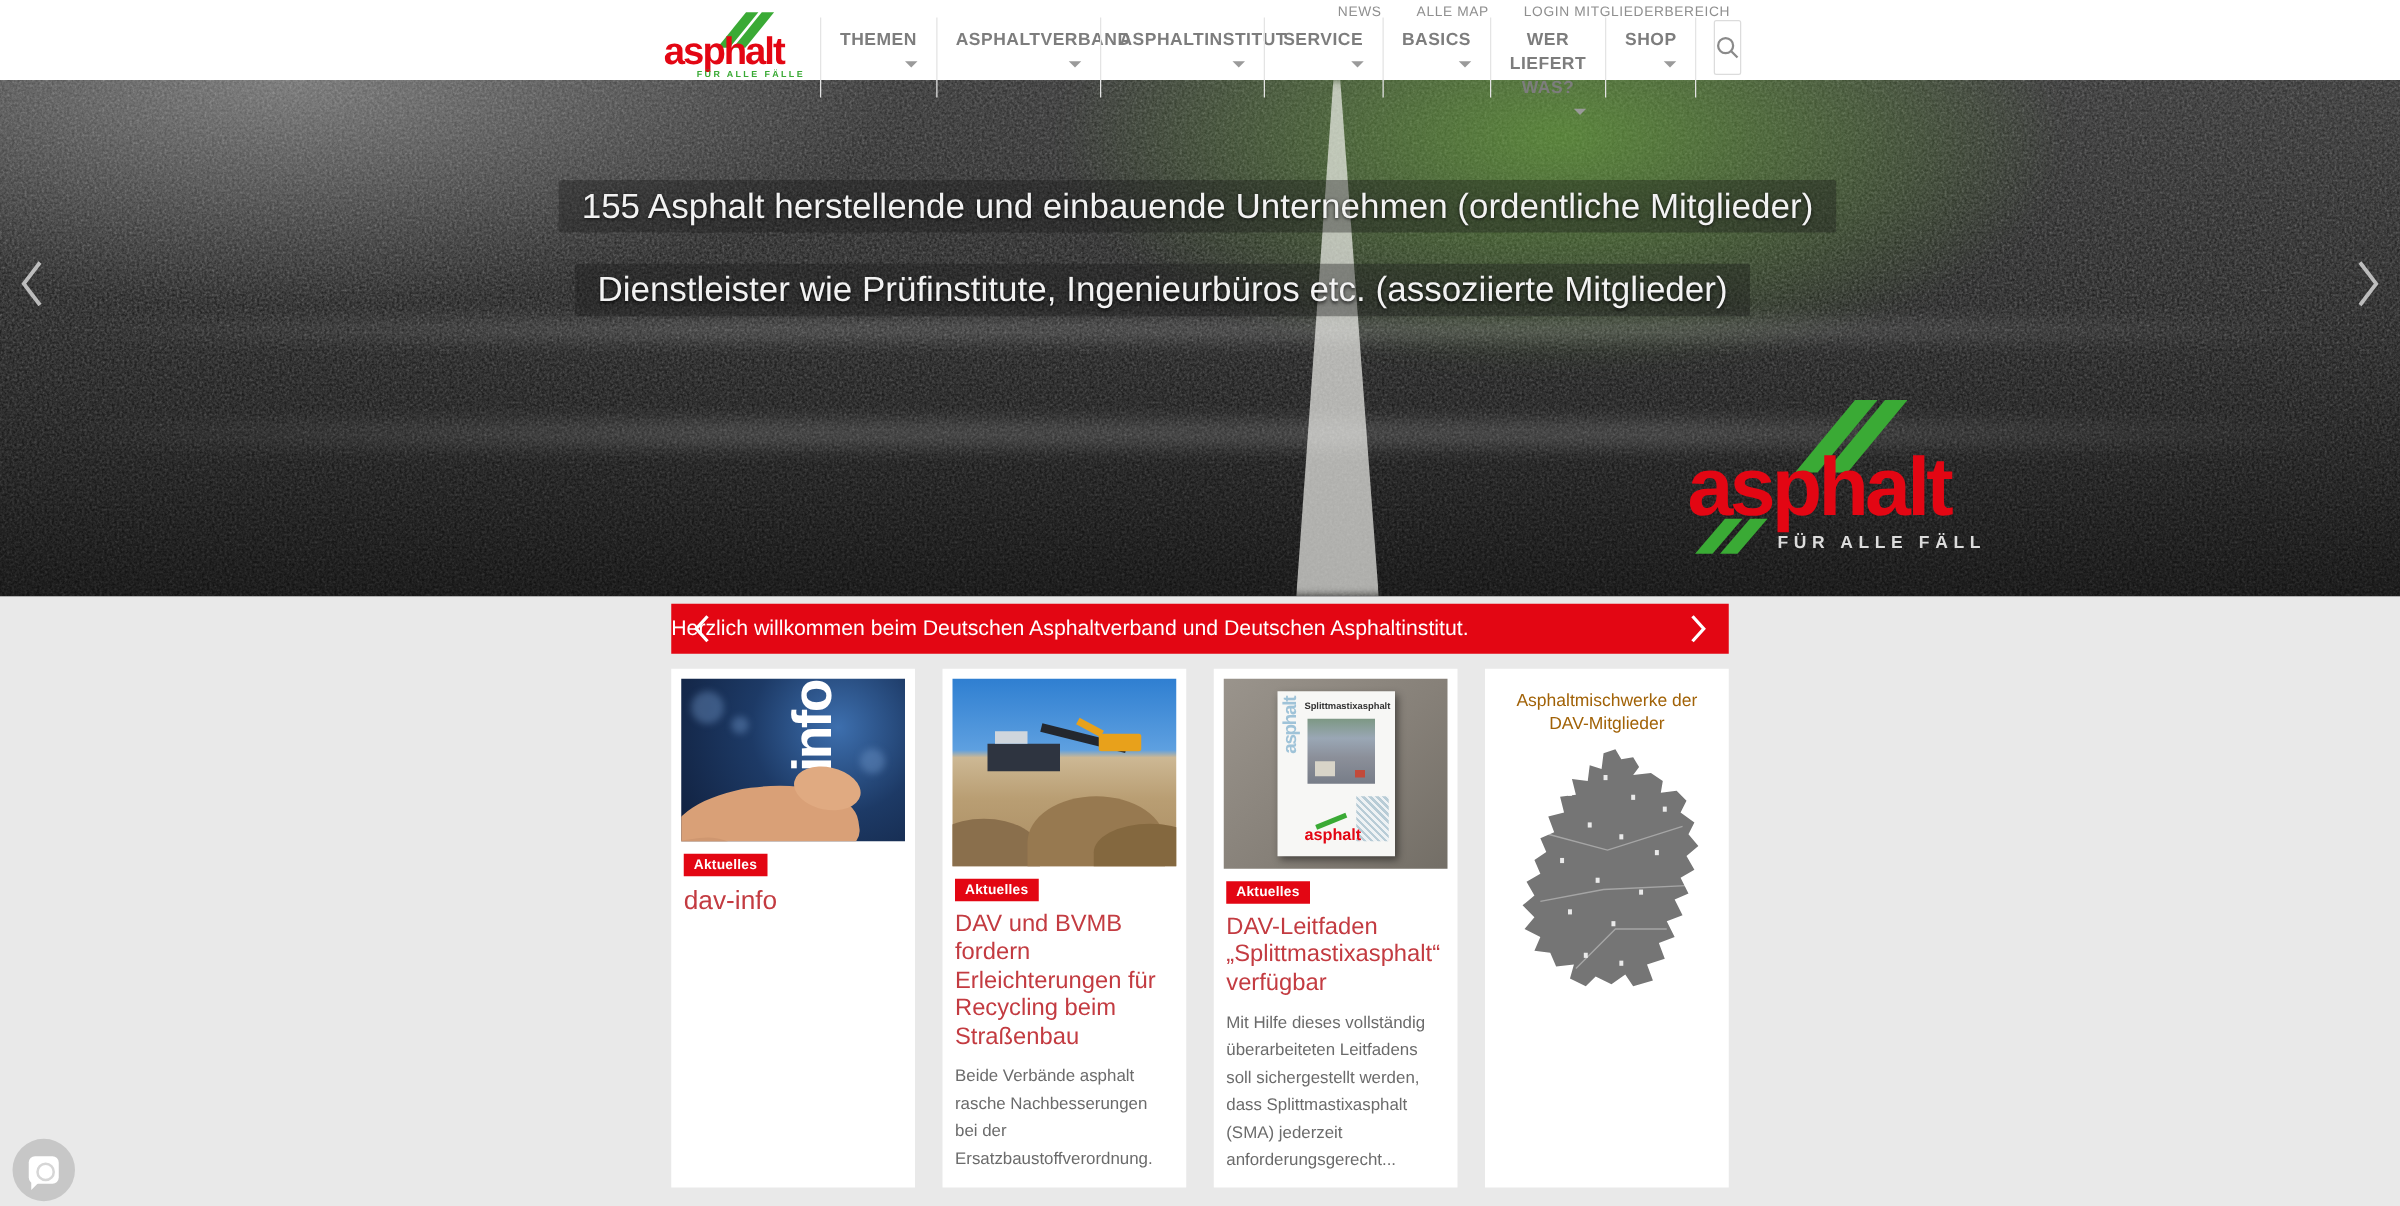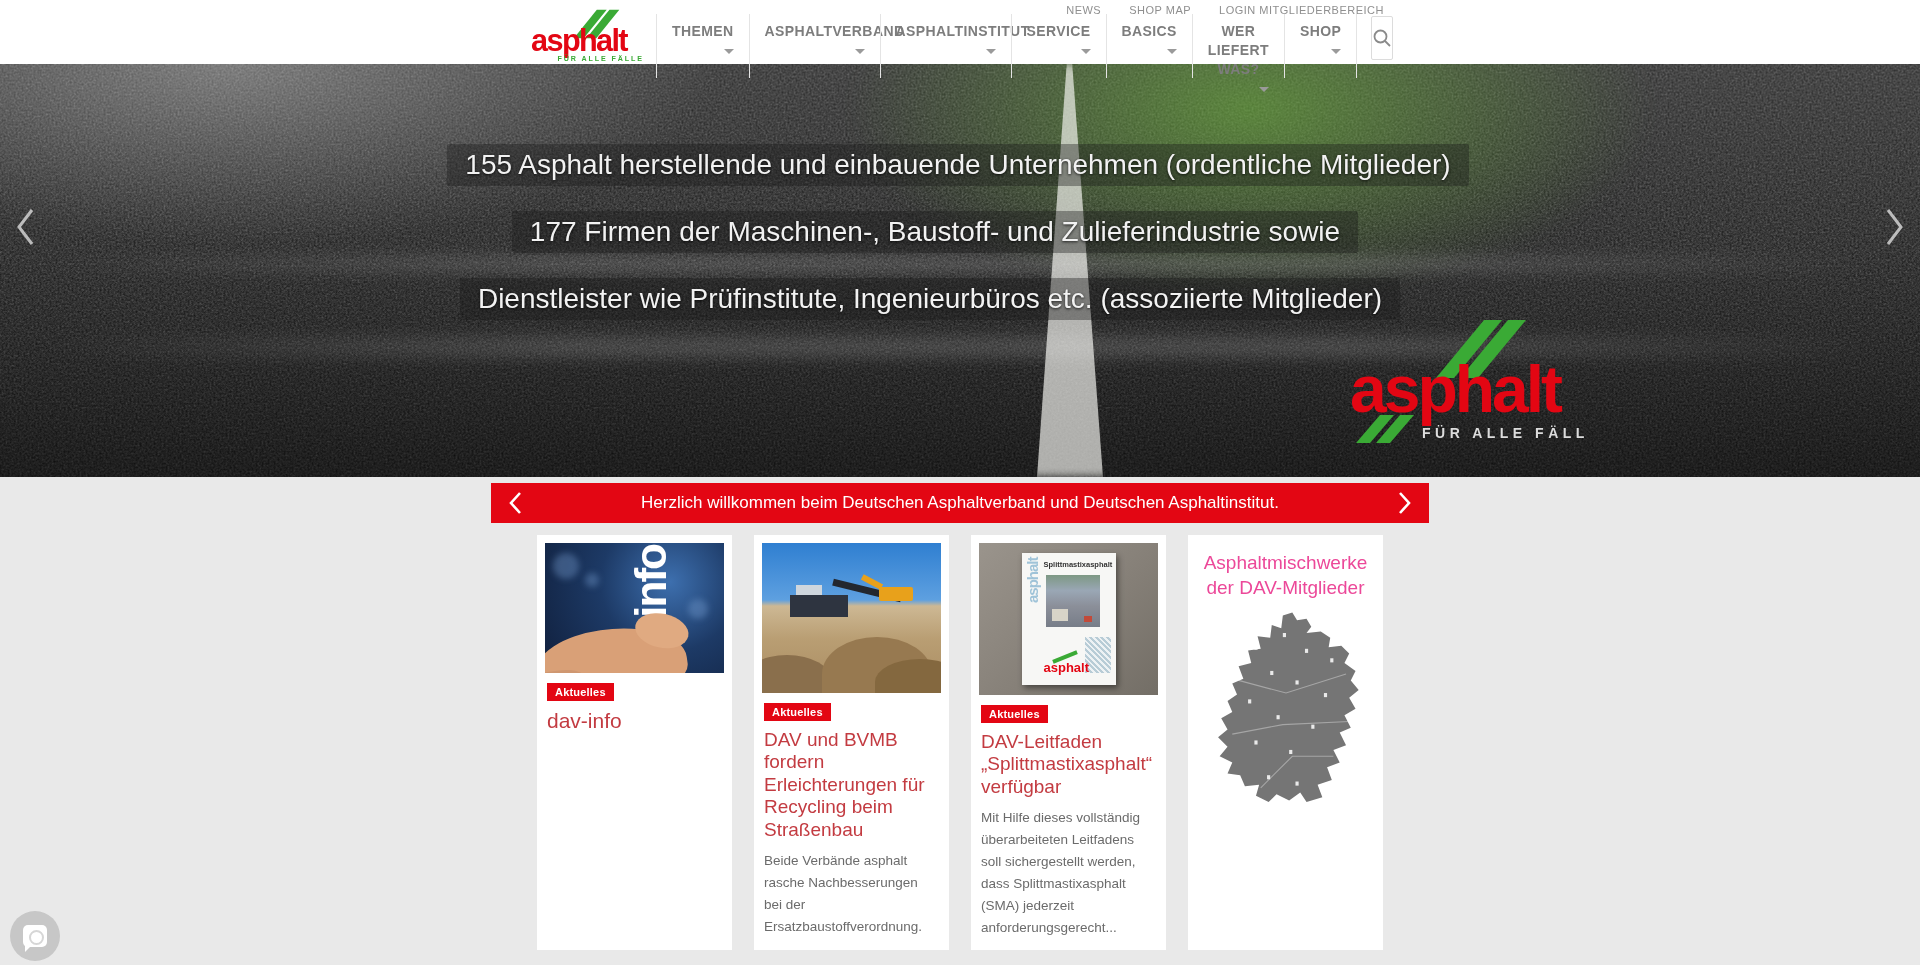--- a/index.html
+++ b/index.html
@@ -46,22 +46,22 @@
   .hero-lines { position:absolute; left:0; right:0; top:80px; text-align:center; }
   .hero-line-row { height:44px; margin-bottom:23px; }
   .hero-line { display:inline-block; font-size:28px; color:#f2f2f2; padding:5px 18px;
     background:rgba(25,25,25,0.38); border-radius:2px; text-shadow:0 1px 3px rgba(0,0,0,0.8); }
   .off-1 { transform:translateX(-2px); } .off-2 { transform:translateX(-25px); } .off-3 { transform:translateX(-30px); }
   .hero-arrow { position:absolute; top:140px; width:26px; height:46px; cursor:pointer; opacity:0.8; }
   .hero-arrow.left { left:12px; } .hero-arrow.right { right:12px; }
   .hero-logo { position:absolute; left:1348px; top:252px; width:240px; height:130px; }
 
   
-  .welcome { width:938px; height:40px; margin:6px auto 0; background:#e30613; position:relative;
-    display:flex; align-items:center; justify-content:center; }
+  .welcome { width:846px; height:40px; margin:6px auto 0; background:#e30613; position:relative;
+    display:flex; align-items:center; justify-content:flex-start; }
   .welcome-text { color:#ffffff; font-size:17px; }
   .banner-arrow { position:absolute; top:8px; width:16px; height:24px; cursor:pointer; }
   .banner-arrow.left { left:16px; } .banner-arrow.right { right:16px; }
 
   
   .cards { width:846px; margin:12px auto 0; display:grid; grid-template-columns:repeat(4,195px); column-gap:22px; row-gap:38px; }
   .card { background:#ffffff; min-height:333px; cursor:pointer; }
   .card-img { margin:8px 8px 0; position:relative; overflow:hidden; }
   .h130 { height:130px; } .h150 { height:150px; } .h152 { height:152px; }
   .badge { display:inline-block; background:#e30613; color:#fff; font-size:11px; font-weight:bold;
@@ -98,21 +98,21 @@
   .book-photo { position:absolute; left:24px; top:22px; width:54px; height:52px;
     background:linear-gradient(to bottom, #7d9884 0%, #9aa7b5 30%, #8b8f99 60%, #777d88 100%); }
   .book-photo:before { content:""; position:absolute; left:6px; bottom:6px; width:16px; height:12px; background:#d8d4c8; }
   .book-photo:after { content:""; position:absolute; right:8px; bottom:5px; width:8px; height:6px; background:#c24a3a; }
   .book-speckle { position:absolute; right:5px; bottom:12px; width:26px; height:36px;
     background:repeating-linear-gradient(45deg,#b8ccd6 0 2px,#eef2f4 2px 4px); }
   .book-brand { position:absolute; left:22px; bottom:10px; color:#e30613; font-weight:bold; font-size:13px; }
   .book-brand:before { content:""; position:absolute; left:8px; top:-5px; width:26px; height:4px; background:#3aaa35; transform:rotate(-22deg); }
 
   
-  .map-title { color:#ec4899; font-size:19px; text-align:center; margin:16px 10px 0; line-height:1.3; }
+  .map-title { color:#a16207; font-size:14px; text-align:center; margin:16px 10px 0; line-height:1.3; }
   .map-wrap { display:flex; justify-content:center; margin-top:8px; }
 
   
   .photo-card { background:#fff; min-height:300px; cursor:pointer; }
   .photo { margin:8px; height:140px; position:relative; overflow:hidden; }
 
   
   .ph-eapa { background:#efeee8; }
   .face { position:absolute; left:0; top:0; width:56%; height:100%;
     background:radial-gradient(circle at 40% 45%, #e2b58c 0%, #d3a077 45%, #b9855c 75%, #8c6243 100%); }
@@ -139,21 +139,21 @@
   .chat-bubble:before { content:""; position:absolute; left:6px; top:5px; width:11px; height:11px; border:2px solid #d6d6d6; border-radius:50%; }
   .chat-bubble:after { content:""; position:absolute; left:2px; bottom:-5px; border-left:7px solid #fff; border-bottom:7px solid transparent; }
 </style>
 </head>
 <body>
 
 <div class="header">
   <div class="header-inner">
     <div class="top-links">
       <span class="top-link">NEWS</span>
-      <span class="top-link">SHOP MAP</span>
+      <span class="top-link">ALLE MAP</span>
       <span class="top-link">LOGIN MITGLIEDERBEREICH</span>
     </div>
     <div class="header-main">
       <div class="logo-box">
         <svg viewBox="0 0 230 104">
           <g fill="#3aaa35">
             <polygon points="80,58 122,6 140,6 98,58"></polygon>
             <polygon points="103,58 145,6 163,6 121,58"></polygon>
           </g>
           <text x="2" y="82" font-size="56" font-weight="bold" fill="#e30613" letter-spacing="-3">asphalt</text>
@@ -209,21 +209,20 @@
     <rect width="100%" height="100%" filter="url(#asphaltNoise)"></rect>
   </svg>
   <div class="hero-shade"></div>
   <div class="hero-green"></div>
   <div class="hero-centerline"></div>
   <div class="hero-streak streak-1"></div>
   <div class="hero-streak streak-2"></div>
 
   <div class="hero-lines">
     <div class="hero-line-row"><span class="hero-line off-1">155 Asphalt herstellende und einbauende Unternehmen (ordentliche Mitglieder)</span></div>
-    <div class="hero-line-row"><span class="hero-line off-2">177 Firmen der Maschinen-, Baustoff- und Zulieferindustrie sowie</span></div>
     <div class="hero-line-row"><span class="hero-line off-3">Dienstleister wie Prüfinstitute, Ingenieurbüros etc. (assoziierte Mitglieder)</span></div>
   </div>
 
   <svg class="hero-arrow left" viewBox="0 0 26 46">
     <polyline points="20,6 7,23 20,40" fill="none" stroke="#dddddd" stroke-width="3"></polyline>
   </svg>
   <svg class="hero-arrow right" viewBox="0 0 26 46">
     <polyline points="6,6 19,23 6,40" fill="none" stroke="#dddddd" stroke-width="3"></polyline>
   </svg>
 

